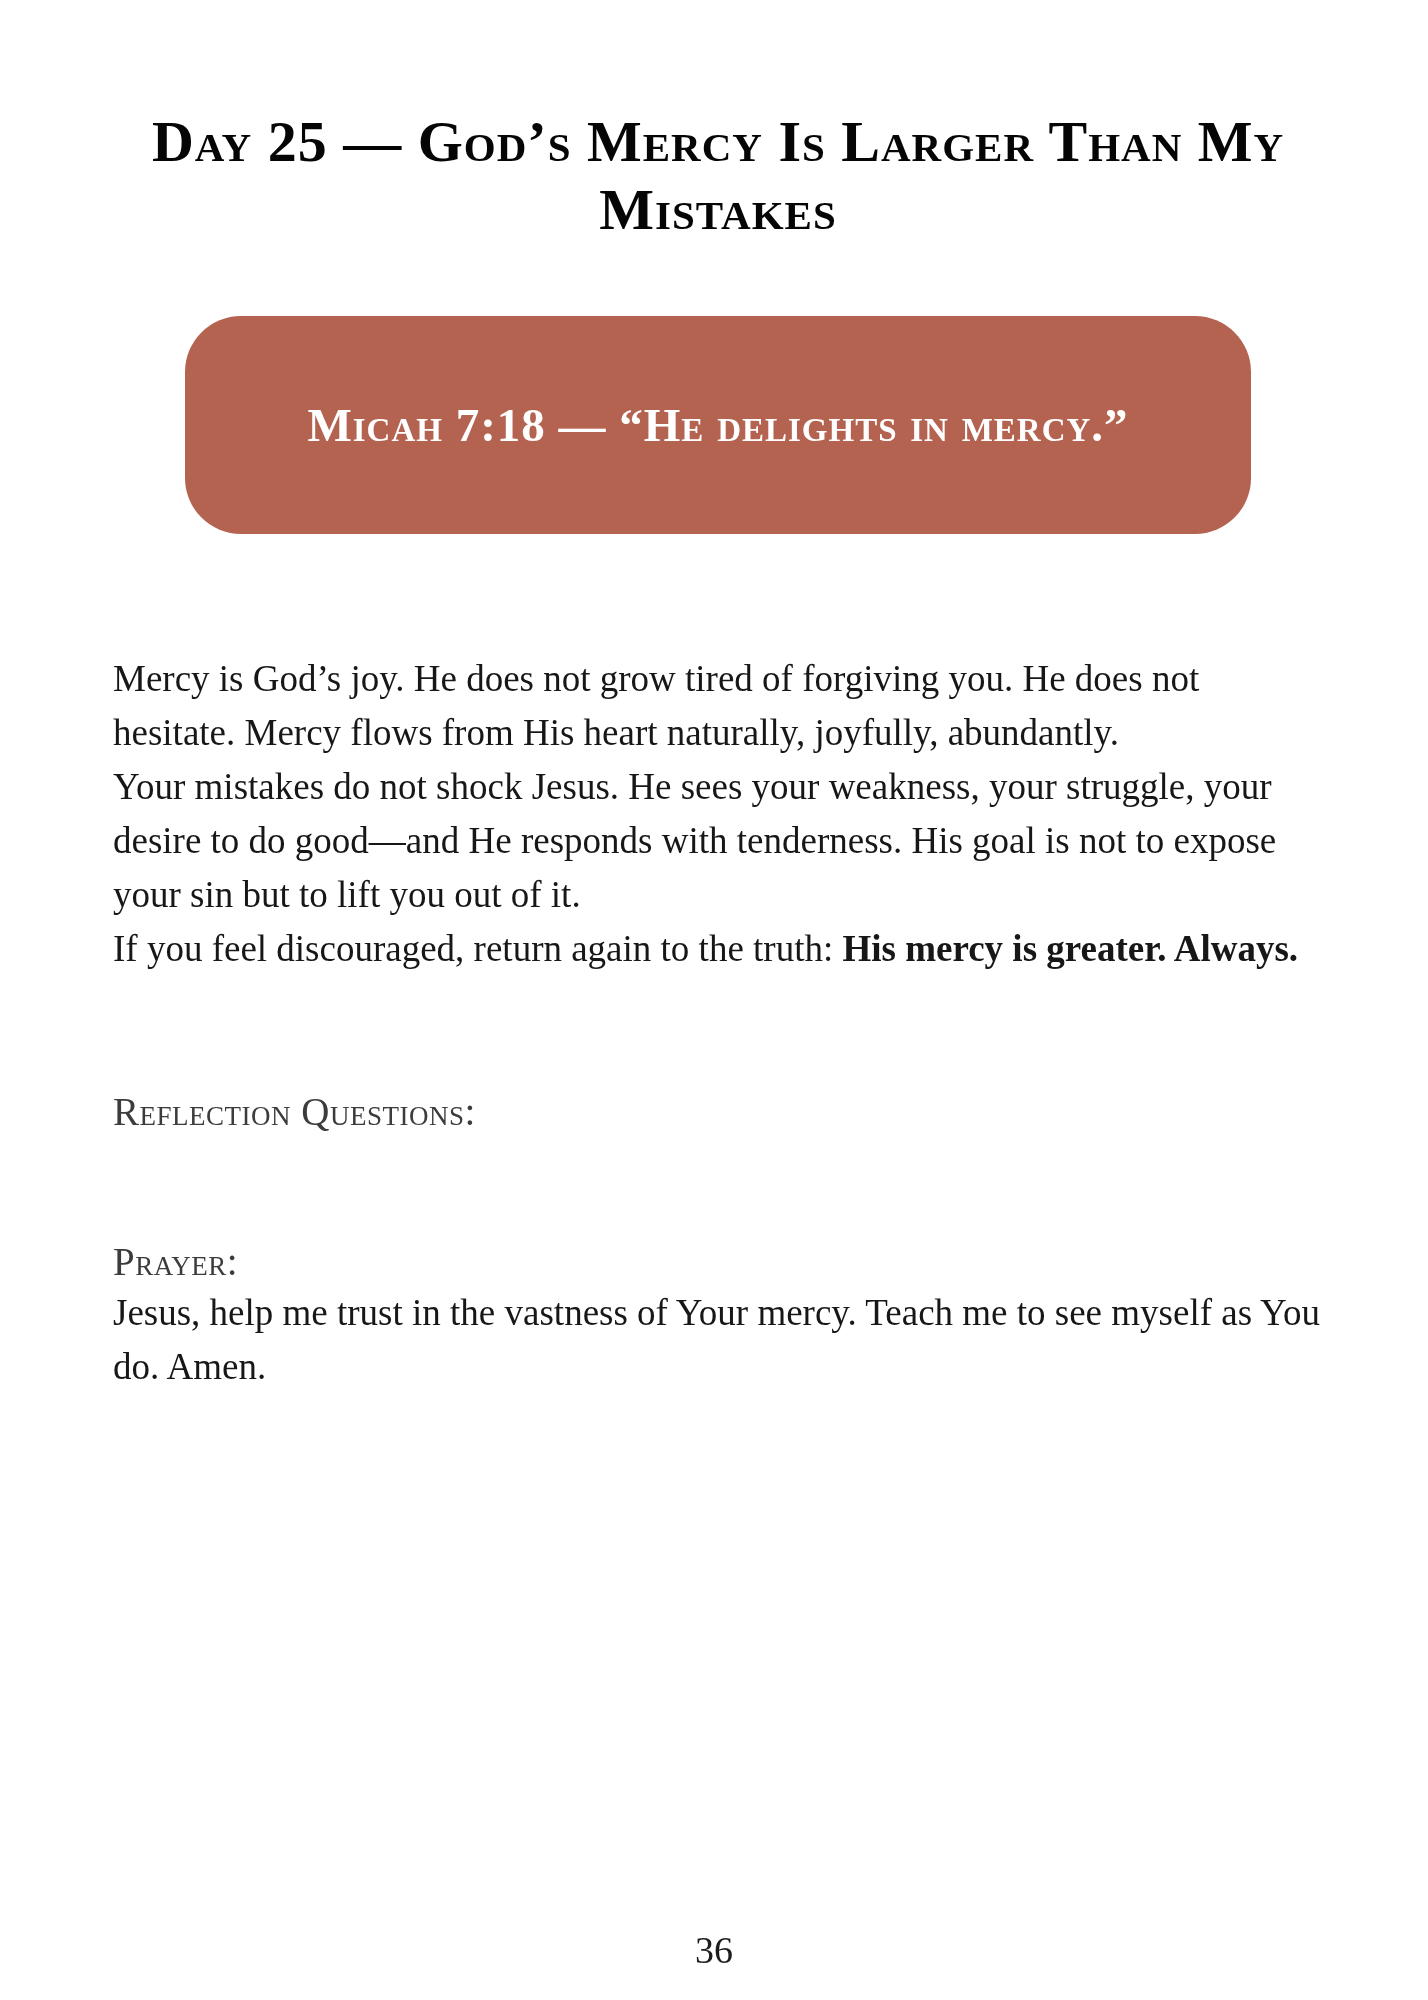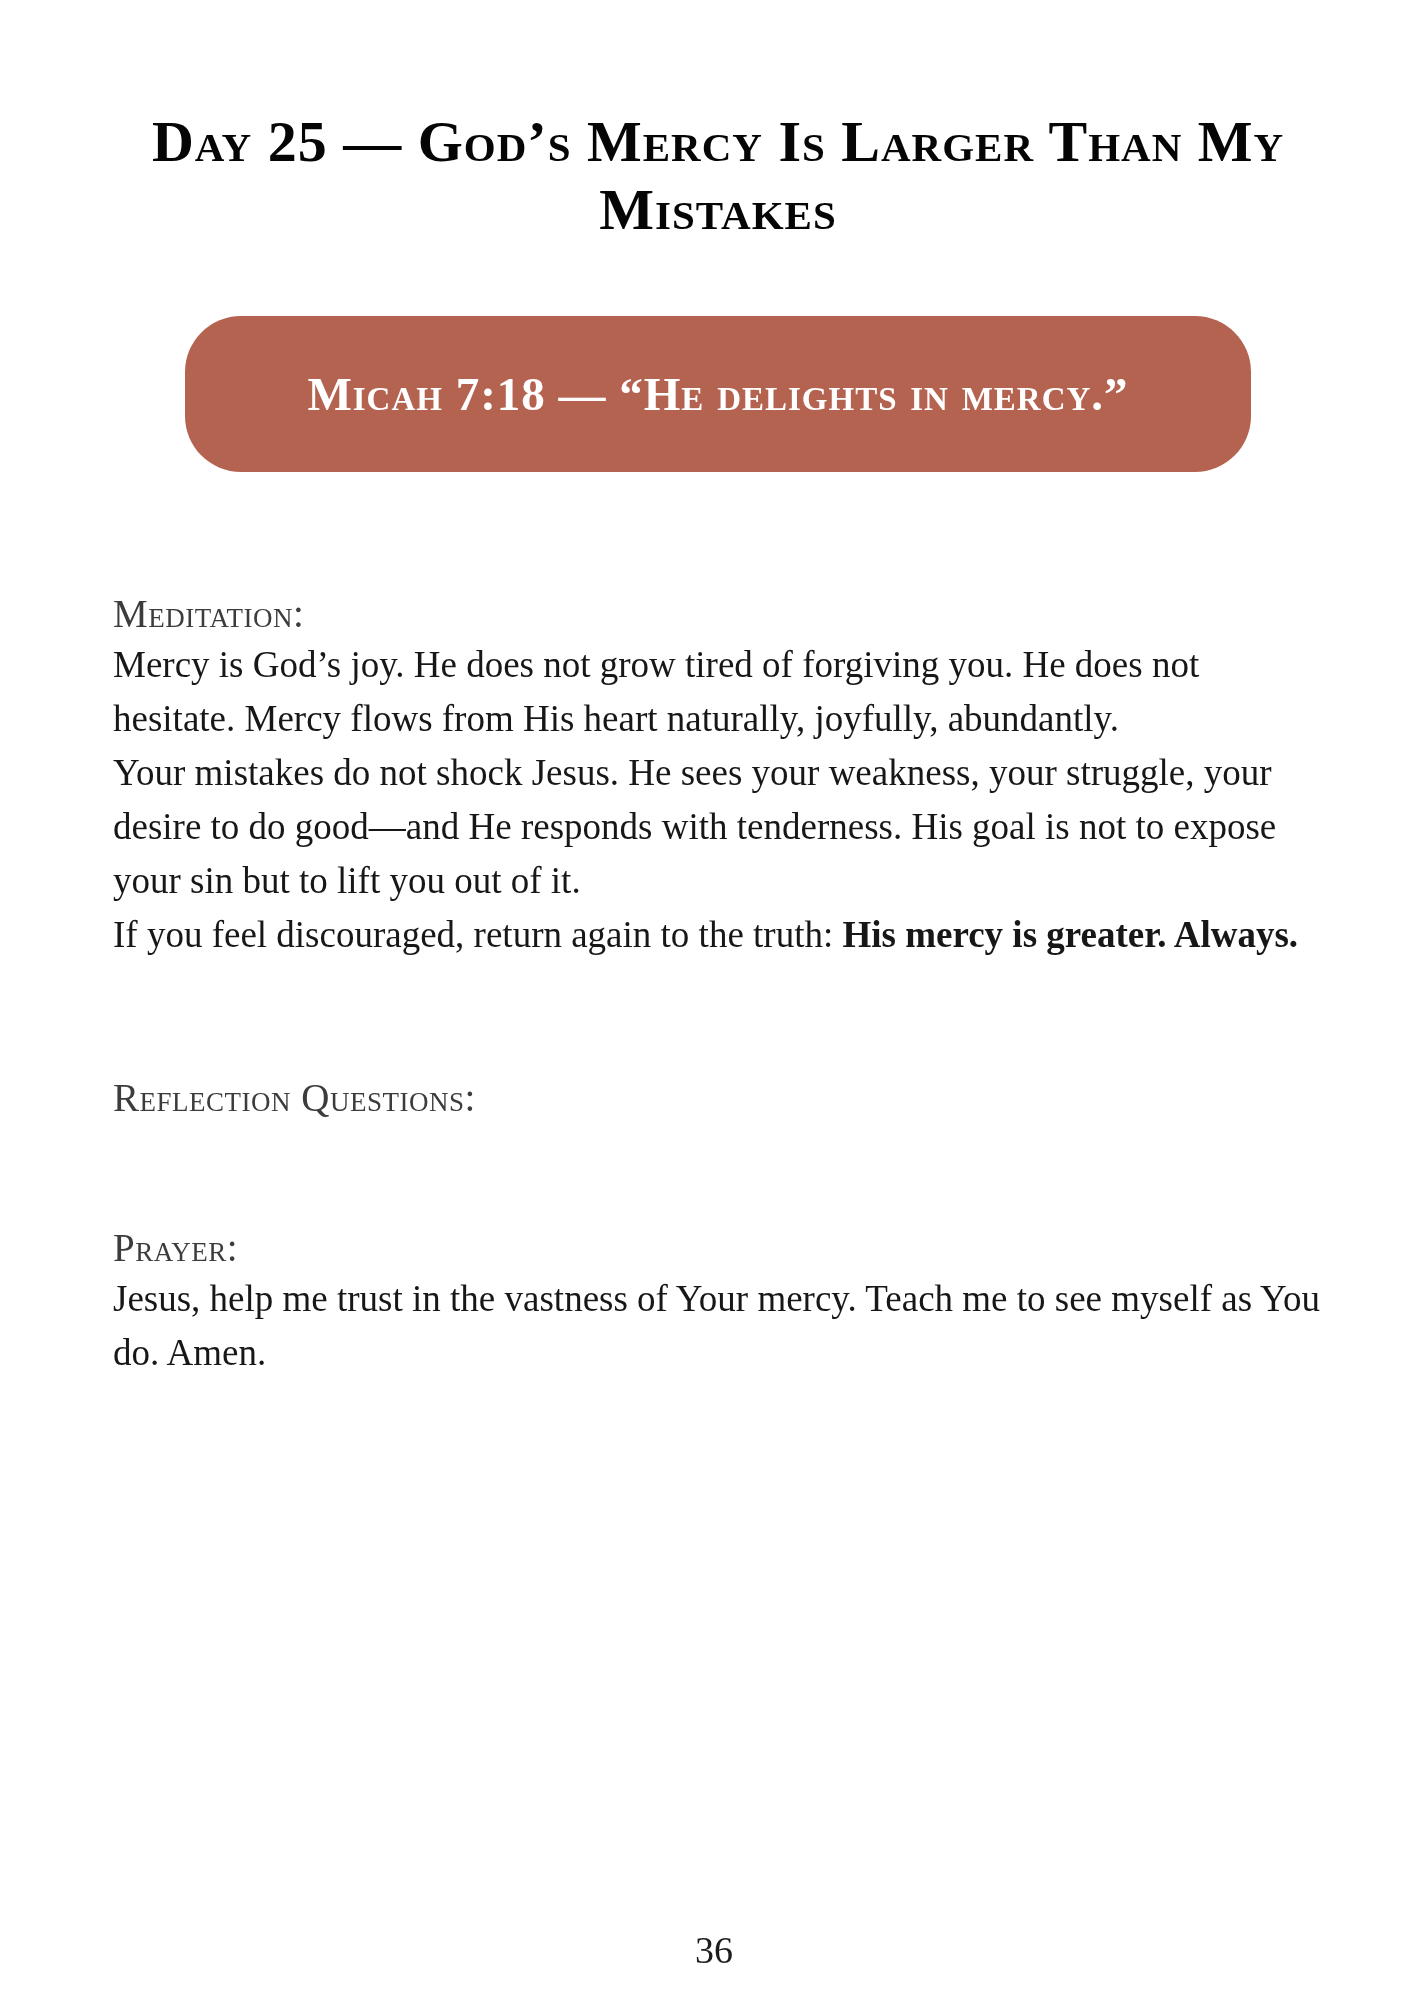--- a/index.html
+++ b/index.html
@@ -24,21 +24,21 @@
     font-size: 58px;
     line-height: 68px;
     font-weight: 700;
     font-variant: small-caps;
     letter-spacing: 1px;
     color: #050505;
   }
   .verse-banner {
     margin: 72px auto 0 auto;
     width: 1066px;
-    height: 156px;
+    height: 218px;
     background: #b56351;
     border-radius: 56px;
     display: flex;
     align-items: center;
     justify-content: center;
   }
   .verse-banner-text {
     color: #ffffff;
     font-size: 47px;
     line-height: 56px;
@@ -94,21 +94,20 @@
 <div class="page">
   <div class="content">
 
     <h1 class="page-title">Day 25 — God’s Mercy Is Larger Than My Mistakes</h1>
 
     <div class="verse-banner" style="background: rgb(181, 99, 81);">
       <div class="verse-banner-text" style="color: rgb(255, 255, 255);">Micah 7:18 — “He delights in mercy.”</div>
     </div>
 
     <div class="section meditation">
-      <h2 class="section-heading">Meditation:</h2>
       <div class="body-text">
         <p><span>Mercy is God’s joy. He does not grow tired of forgiving you. He does not hesitate. Mercy flows from His heart naturally, joyfully, abundantly.</span><span class="bold-part"></span></p>
         <p><span>Your mistakes do not shock Jesus. He sees your weakness, your struggle, your desire to do good—and He responds with tenderness. His goal is not to expose your sin but to lift you out of it.</span><span class="bold-part"></span></p>
         <p><span>If you feel discouraged, return again to the truth: </span><span class="bold-part">His mercy is greater. Always.</span></p>
       </div>
     </div>
 
     <div class="section reflection">
       <h2 class="section-heading">Reflection Questions:</h2>
     </div>

